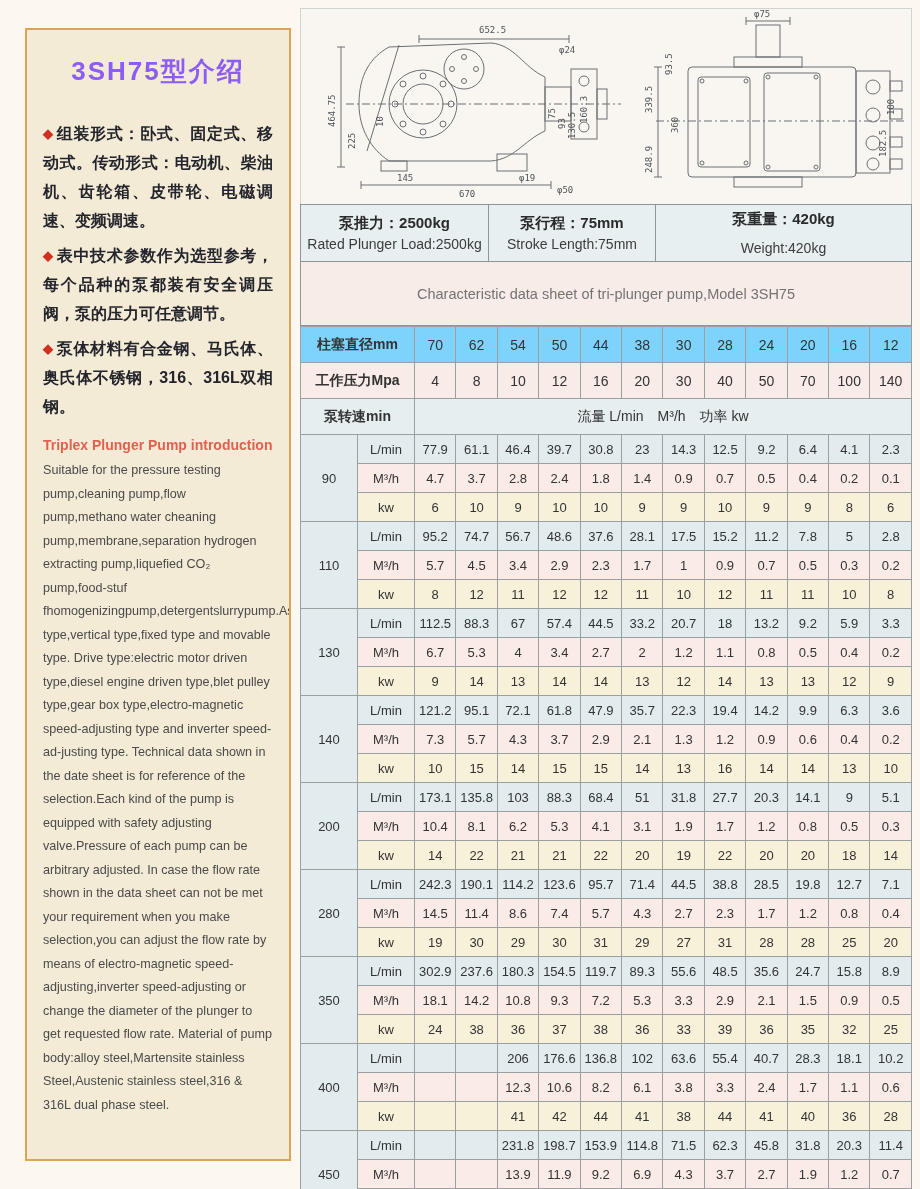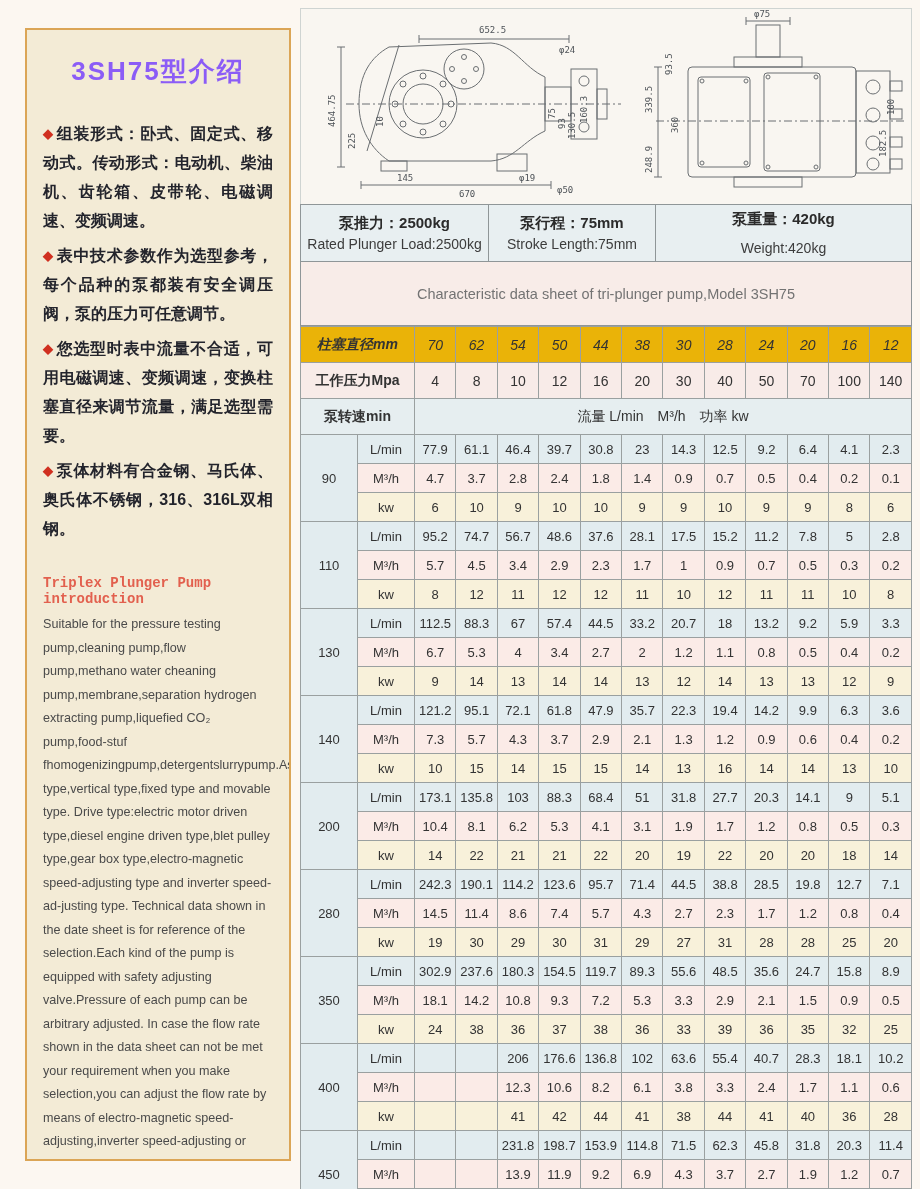--- a/index.html
+++ b/index.html
@@ -7,21 +7,21 @@
   .page{position:relative;width:920px;height:1189px;background:#fcf7f1;overflow:hidden;}
 
   
   .sidebar{position:absolute;left:25px;top:28px;width:266px;height:1133px;
     background:#f3ebd6;border:2px solid #dca later;}
   .sidebar{border:2px solid #dba556;box-sizing:border-box;padding:6px 16px 10px 16px;overflow:hidden;}
   .sb-title{margin:18px 0 30px 0;text-align:center;font-size:26px;font-weight:bold;
     color:#8b5cf6;letter-spacing:2px;}
   .bullet{margin:6px 0;font-size:16px;line-height:29px;color:#23242c;font-weight:600;text-align:justify;}
   .diamond{color:#d03020;font-size:13px;margin-right:3px;vertical-align:1px;}
-  .en-title{margin:32px 0 6px 0;font-size:14px;font-weight:bold;color:#e2604e;font-family:Liberation Mono, monospace;}
+  .en-title{margin:16px 0 6px 0;font-size:14px;font-weight:bold;color:#e2604e;}
   .en-body{margin:0;font-size:12.6px;line-height:23.5px;color:#4a4a4a;text-align:left;}
 
   
   .content{position:absolute;left:300px;top:8px;width:612px;}
 
   .drawings{position:relative;height:196px;background:#f9f6f1;border:1px solid #cfd4d2;
     border-bottom:none;box-sizing:border-box;display:flex;}
   .drawing{position:relative;height:100%;}
   .drawing.side{width:335px;}
   .drawing.rear{width:275px;}
@@ -41,40 +41,39 @@
   .table-title{height:64px;background:#f8ece8;border:1px solid #8f9698;border-top:none;
     box-sizing:border-box;display:flex;flex-direction:column;justify-content:center;align-items:center;}
   .table-title .zh{font-size:16px;font-weight:600;color:#2b2b2b;line-height:24px;}
   .table-title .en{font-size:14.5px;color:#737373;line-height:22px;}
 
   table.perf{border-collapse:collapse;table-layout:fixed;width:612px;}
   table.perf td{border:1px solid #9aa0a0;text-align:center;padding:0;color:#333;
     font-size:13px;height:28px;overflow:hidden;}
   tr.hdr td{height:35px;font-size:14px;}
   .hlbl{font-weight:600;color:#2b2b2b;}
-  .h-dia{background:#eab308;font-style:italic;}
+  .h-dia{background:#7dd3fc;}
   .h-pre{background:#f8ebe8;}
   .h-spd{background:#e6eef0;}
   .flowhdr{font-size:14px;color:#2b2b2b;}
   .r-lmin{background:#e2ecef;}
   .r-m3h{background:#fbebe7;}
   .r-kw{background:#f8f1da;}
   .speed-cell{background:#e2ecef;font-size:13.5px;color:#333;}
   .unit-cell{font-size:12.5px;}
 </style>
 </head>
 <body>
 
 <div class="page">
 
   <aside class="sidebar">
     <h1 class="sb-title">3SH75型介绍</h1>
     <p class="bullet"><span class="diamond">◆</span><span>组装形式：卧式、固定式、移动式。传动形式：电动机、柴油机、齿轮箱、皮带轮、电磁调速、变频调速。</span></p>
     <p class="bullet"><span class="diamond">◆</span><span>表中技术参数作为选型参考，每个品种的泵都装有安全调压阀，泵的压力可任意调节。</span></p>
-    <p class="bullet"><span class="diamond">◆</span><span>您选型时表中流量不合适，可用电磁调速、变频调速，变换柱塞直径来调节流量，满足选型需要。</span></p>
     <p class="bullet"><span class="diamond">◆</span><span>泵体材料有合金钢、马氏体、奥氏体不锈钢，316、316L双相钢。</span></p>
     <h2 class="en-title">Triplex Plunger Pump introduction</h2>
     <p class="en-body">Suitable for the pressure testing pump,cleaning pump,flow pump,methano water cheaning pump,membrane,separation hydrogen extracting pump,liquefied CO₂ pump,food-stuf fhomogenizingpump,detergentslurrypump.Assemblingtype:horizontal type,vertical type,fixed type and movable type. Drive type:electric motor driven type,diesel engine driven type,blet pulley type,gear box type,electro-magnetic speed-adjusting type and inverter speed-ad-justing type. Technical data shown in the date sheet is for reference of the selection.Each kind of the pump is equipped with safety adjusting valve.Pressure of each pump can be arbitrary adjusted. In case the flow rate shown in the data sheet can not be met your requirement when you make selection,you can adjust the flow rate by means of electro-magnetic speed-adjusting,inverter speed-adjusting or change the diameter of the plunger to get requested flow rate. Material of pump body:alloy steel,Martensite stainless Steel,Austenic stainless steel,316 &amp; 316L dual phase steel.</p>
   </aside>
 
   <main class="content">
 
     <div class="drawings">
       <div class="drawing side" id="side-view">
         <svg width="335" height="196" viewBox="0 0 335 196">

